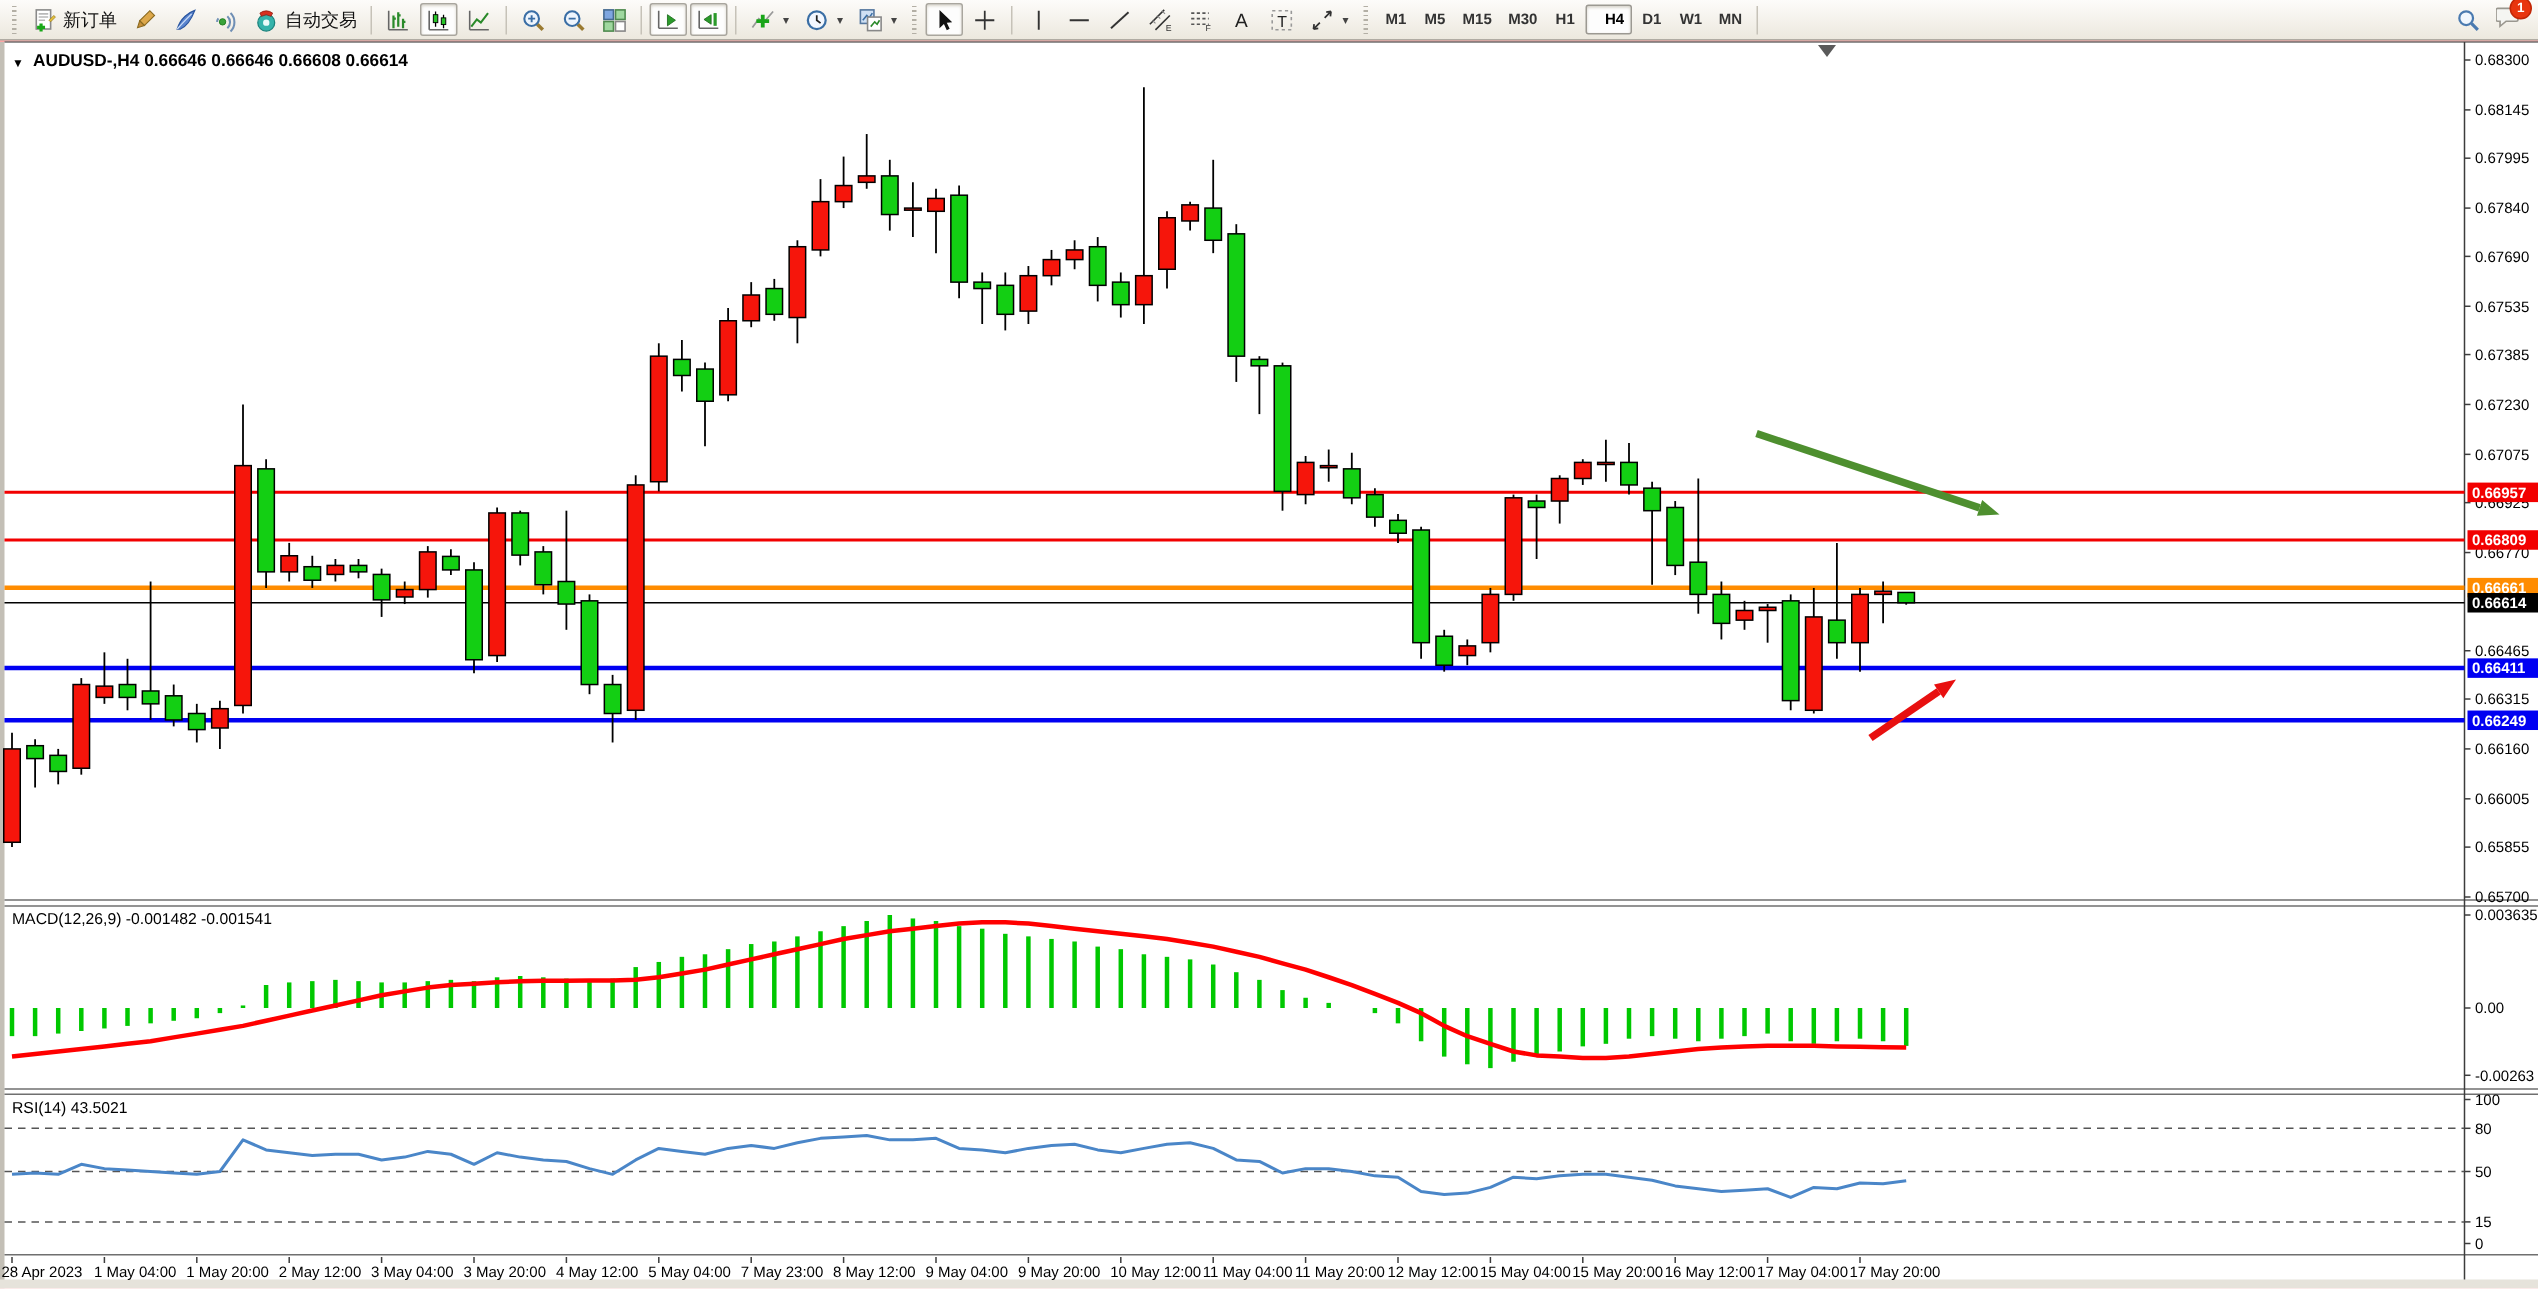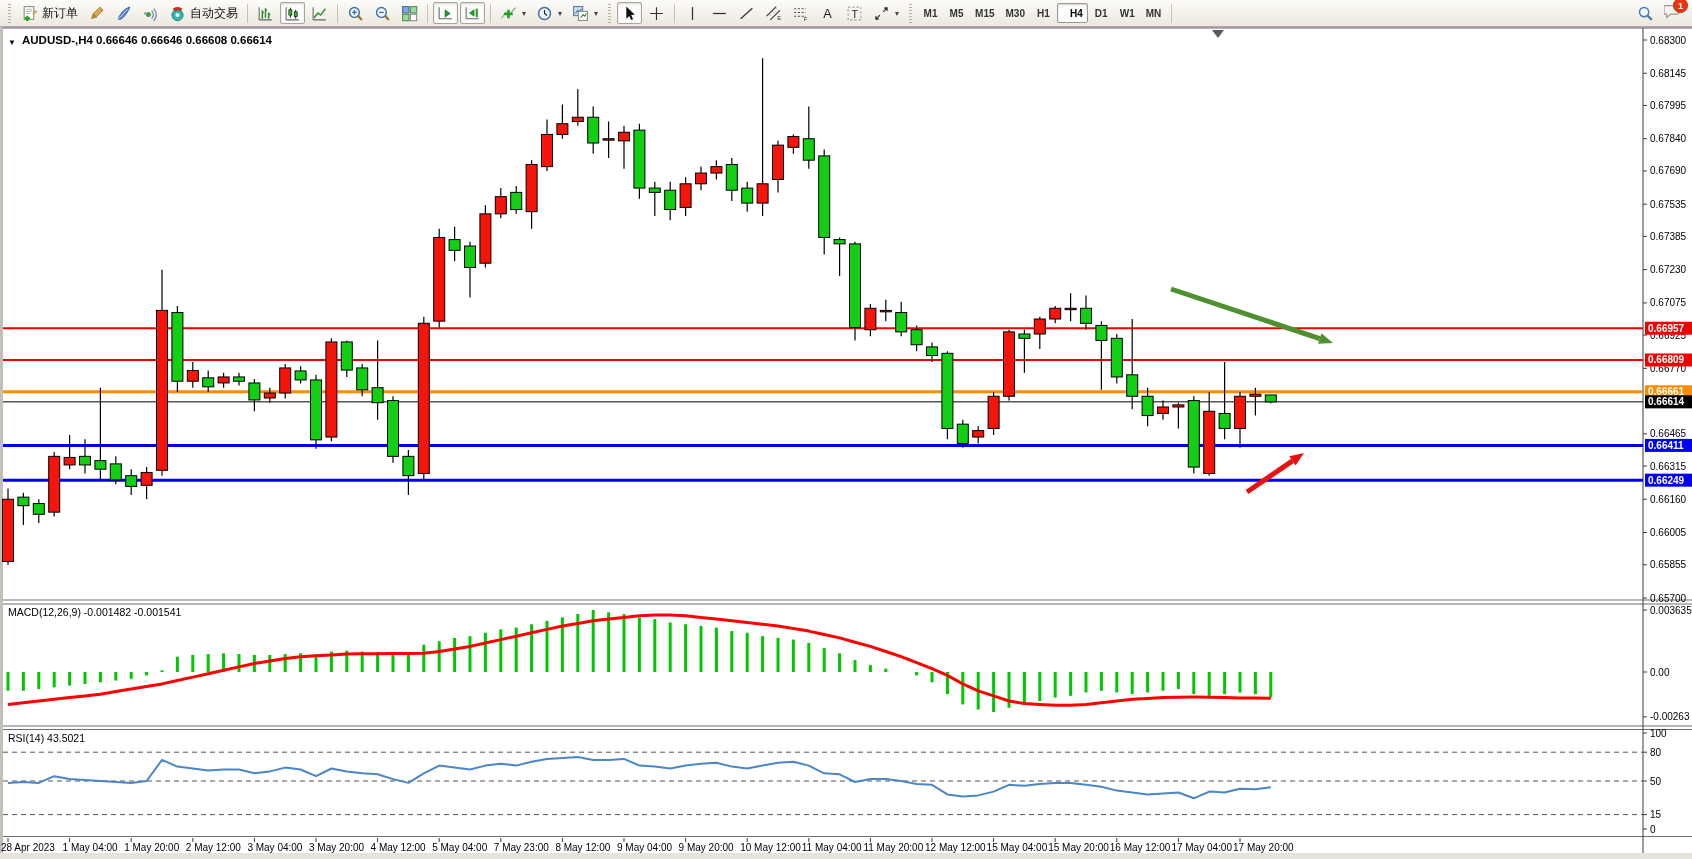--- a/index.html
+++ b/index.html
@@ -1,17 +1,17 @@
 <!DOCTYPE html>
 <html><head>
 <meta charset="utf-8">
 <style>
   html,body{margin:0;padding:0;background:#fff;width:1692px;height:859px;overflow:hidden;
     font-family:"Liberation Sans","DejaVu Sans",sans-serif;}
-  #app{position:relative;width:1692px;height:859px;background:#c4b5fd;}
+  #app{position:relative;width:1692px;height:859px;background:#fca5a5;}
   
   .toolbar{position:absolute;top:0;left:0;width:1692px;height:27px;box-sizing:border-box;
     background:linear-gradient(#fdfcfa,#ece8de);border-bottom:1px solid #b0aca3;
     display:flex;align-items:center;padding:0 4px;gap:2px;z-index:5;}
   .tb-btn{height:22px;min-width:23px;display:flex;align-items:center;justify-content:center;gap:4px;
     padding:0 3px;background:transparent;border:1px solid transparent;border-radius:2px;
     font:12px "Liberation Sans","DejaVu Sans",sans-serif;color:#111;cursor:default;}
   .tb-btn.active{background:#fdfdfd;border-color:#a9a69e;box-shadow:inset 0 1px 2px #d8d4ca;}
   .tb-btn svg{width:17px;height:17px;display:block;}
   .sep{width:1px;height:19px;background:#c6c2b8;margin:0 3px;flex:none;}

